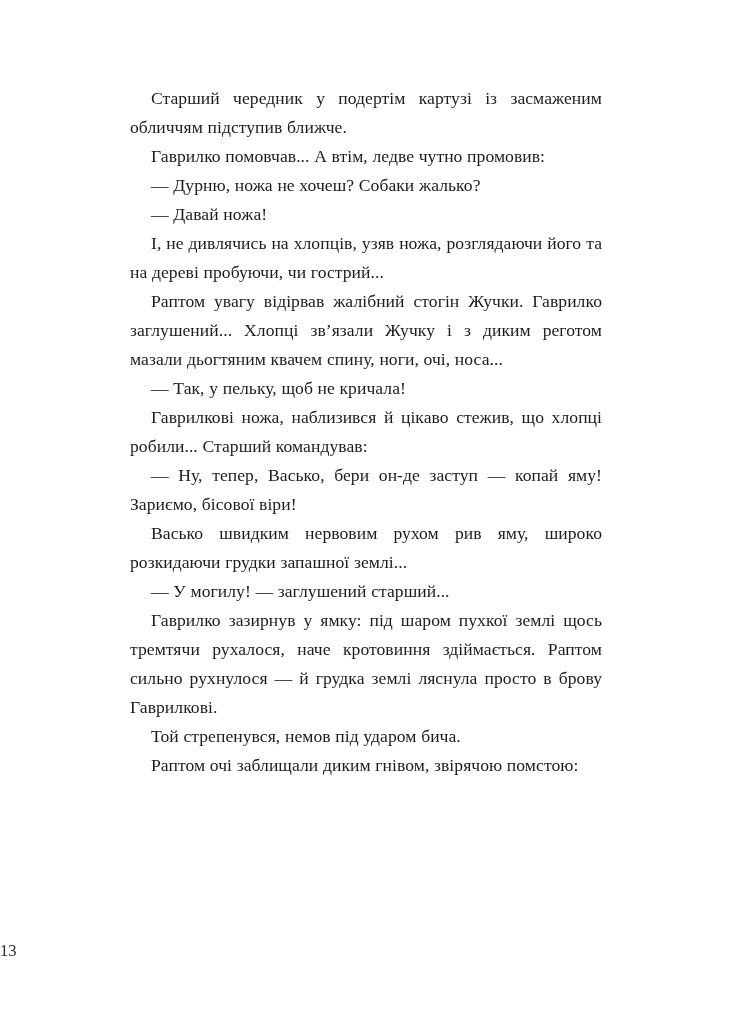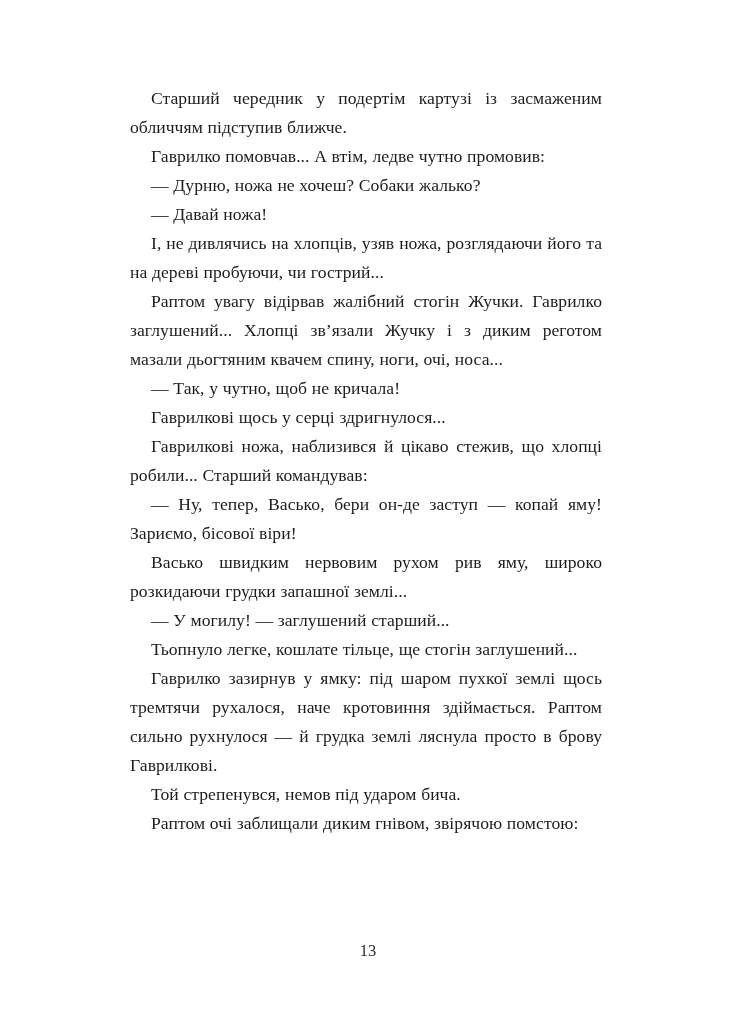--- a/index.html
+++ b/index.html
@@ -46,46 +46,43 @@
   
   .para.short {
     text-align: left;
   }
 
   .page-number {
     position: absolute;
     left: 0;
     right: 0;
     top: 941px;
-    text-align: center;
     font-family: "Liberation Serif", "DejaVu Serif", serif;
     font-size: 16.5px;
     color: #2a2a2c;
     line-height: 20px;
   }
 </style>
 </head>
 <body>
 
 <div class="page">
 
   <div class="text-block">
     <p class="para">Старший чередник у подертім картузі із засмаженим обличчям підступив ближче.</p>
     <p class="para">Гаврилко помовчав... А втім, ледве чутно промовив:</p>
     <p class="para short">— Дурню, ножа не хочеш? Собаки жалько?</p>
     <p class="para short">— Давай ножа!</p>
     <p class="para">І, не дивлячись на хлопців, узяв ножа, розглядаючи його та на дереві пробуючи, чи гострий...</p>
     <p class="para">Раптом увагу відірвав жалібний стогін Жучки. Гаврилко заглушений... Хлопці зв’язали Жучку і з диким реготом мазали дьогтяним квачем спину, ноги, очі, носа...</p>
-    <p class="para short">— Так, у чутно, щоб не кричала!</p>
-    <p class="para short">Гаврилкові щось у серці здригнулося...</p>
+    <p class="para short">— Так, у пельку, щоб не кричала!</p>
     <p class="para">Гаврилкові ножа, наблизився й цікаво стежив, що хлопці робили... Старший командував:</p>
     <p class="para">— Ну, тепер, Васько, бери он-де заступ — копай яму! Зариємо, бісової віри!</p>
     <p class="para">Васько швидким нервовим рухом рив яму, широко розкидаючи грудки запашної землі...</p>
     <p class="para short">— У могилу! — заглушений старший...</p>
-    <p class="para">Тьопнуло легке, кошлате тільце, ще стогін заглушений...</p>
     <p class="para">Гаврилко зазирнув у ямку: під шаром пухкої землі щось тремтячи рухалося, наче кротовиння здіймається. Раптом сильно рухнулося — й грудка землі ляснула просто в брову Гаврилкові.</p>
     <p class="para short">Той стрепенувся, немов під ударом бича.</p>
     <p class="para">Раптом очі заблищали диким гнівом, звірячою помстою:</p>
   </div>
 
   <div class="page-number">13</div>
 
 </div>
 
 </body></html>

